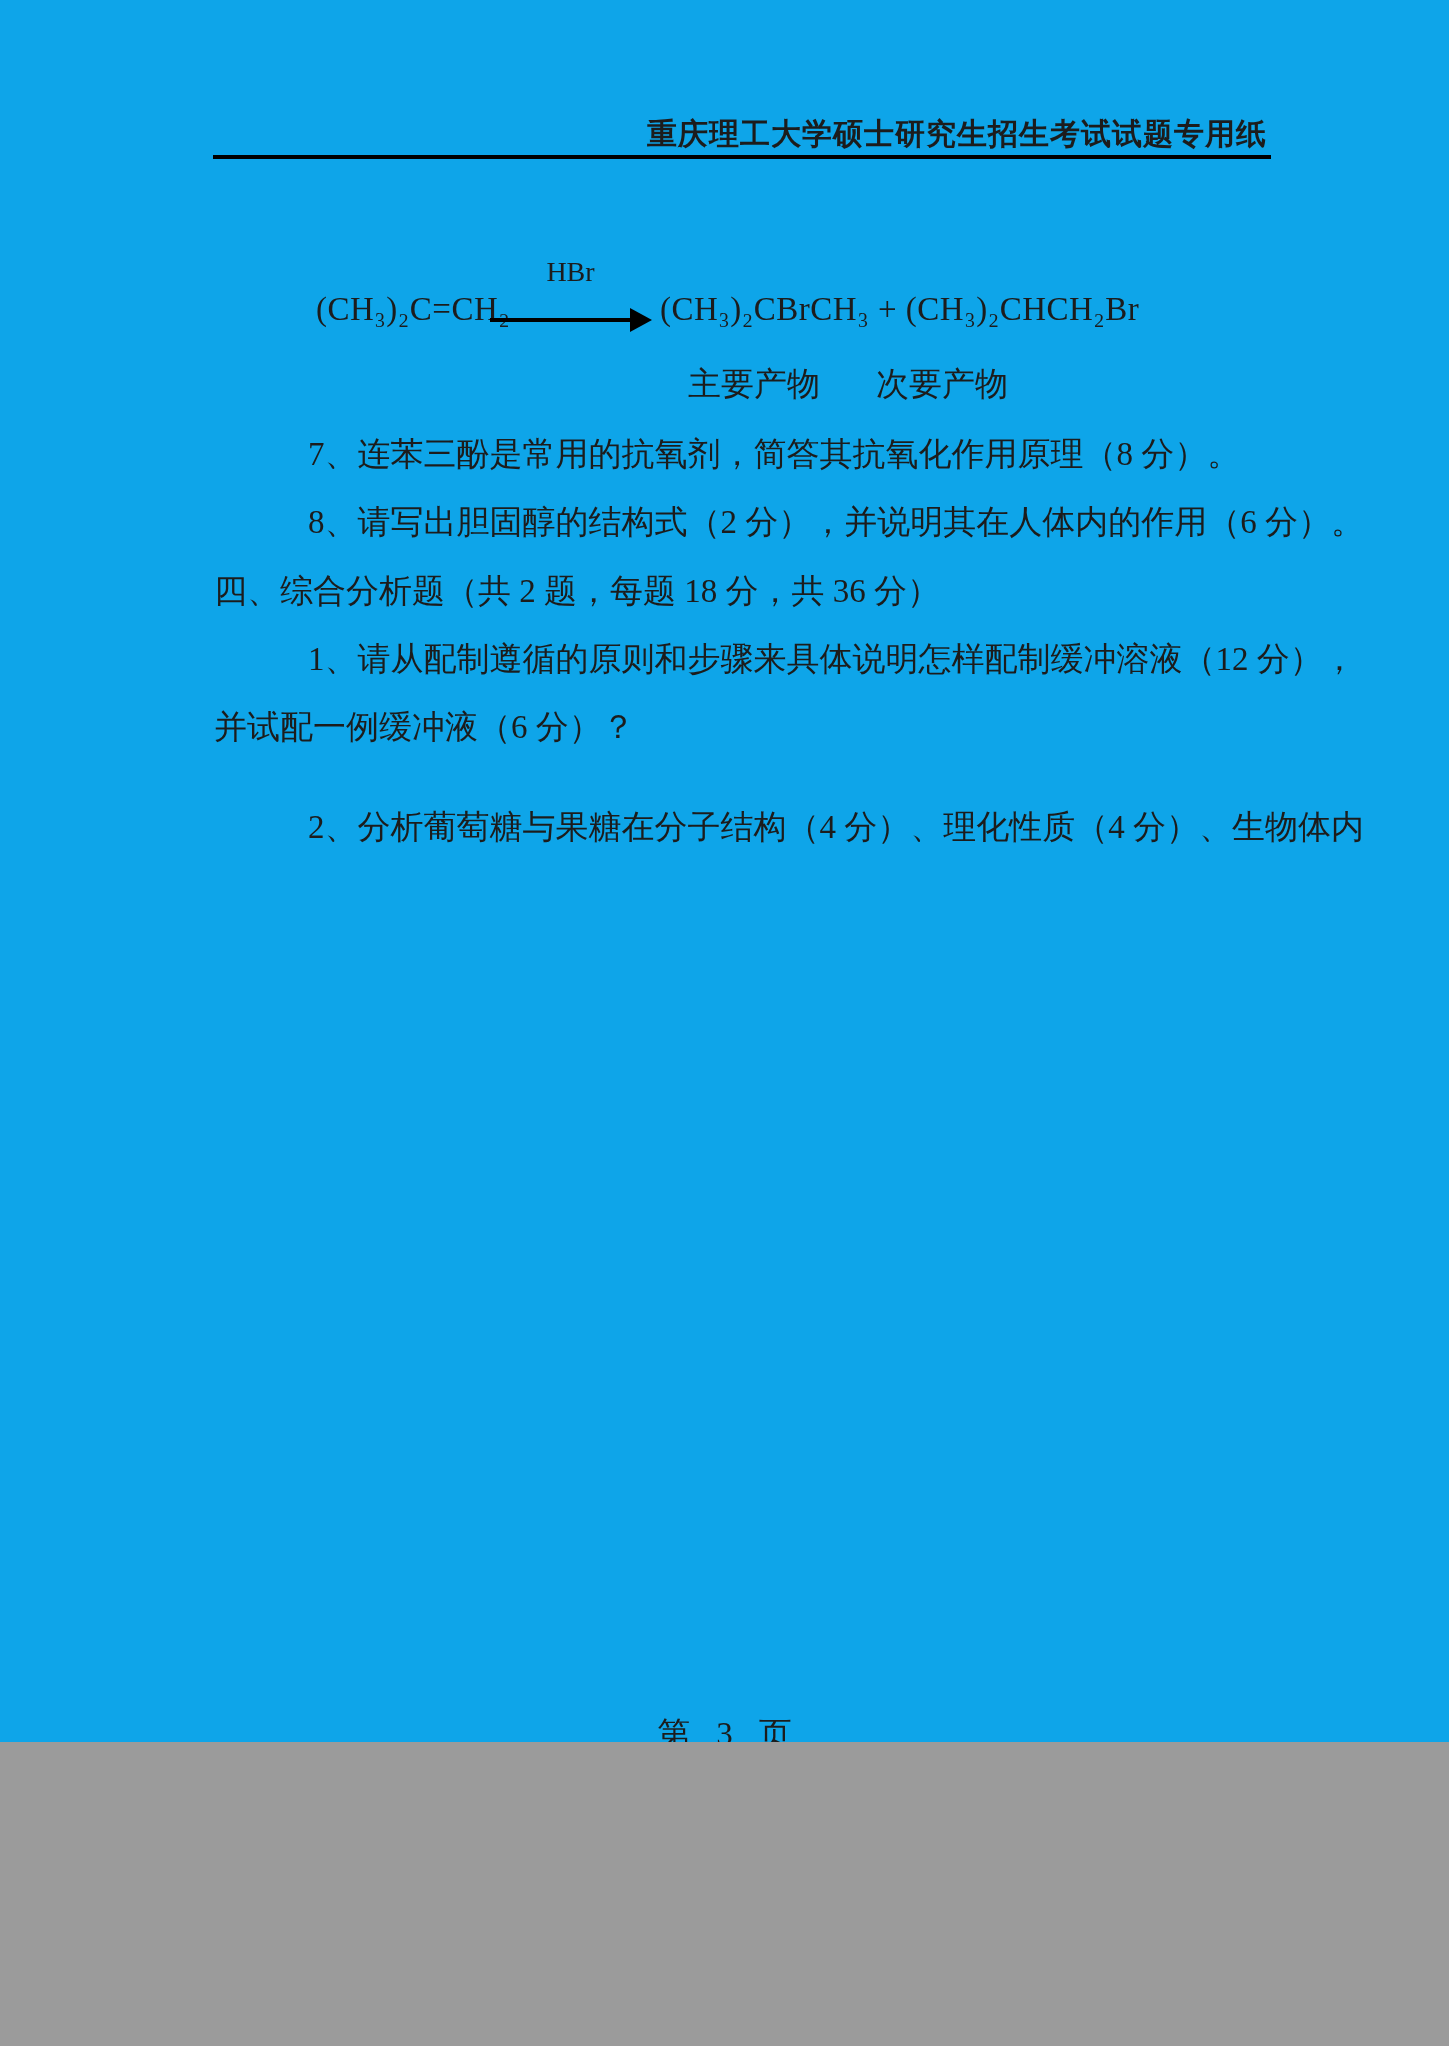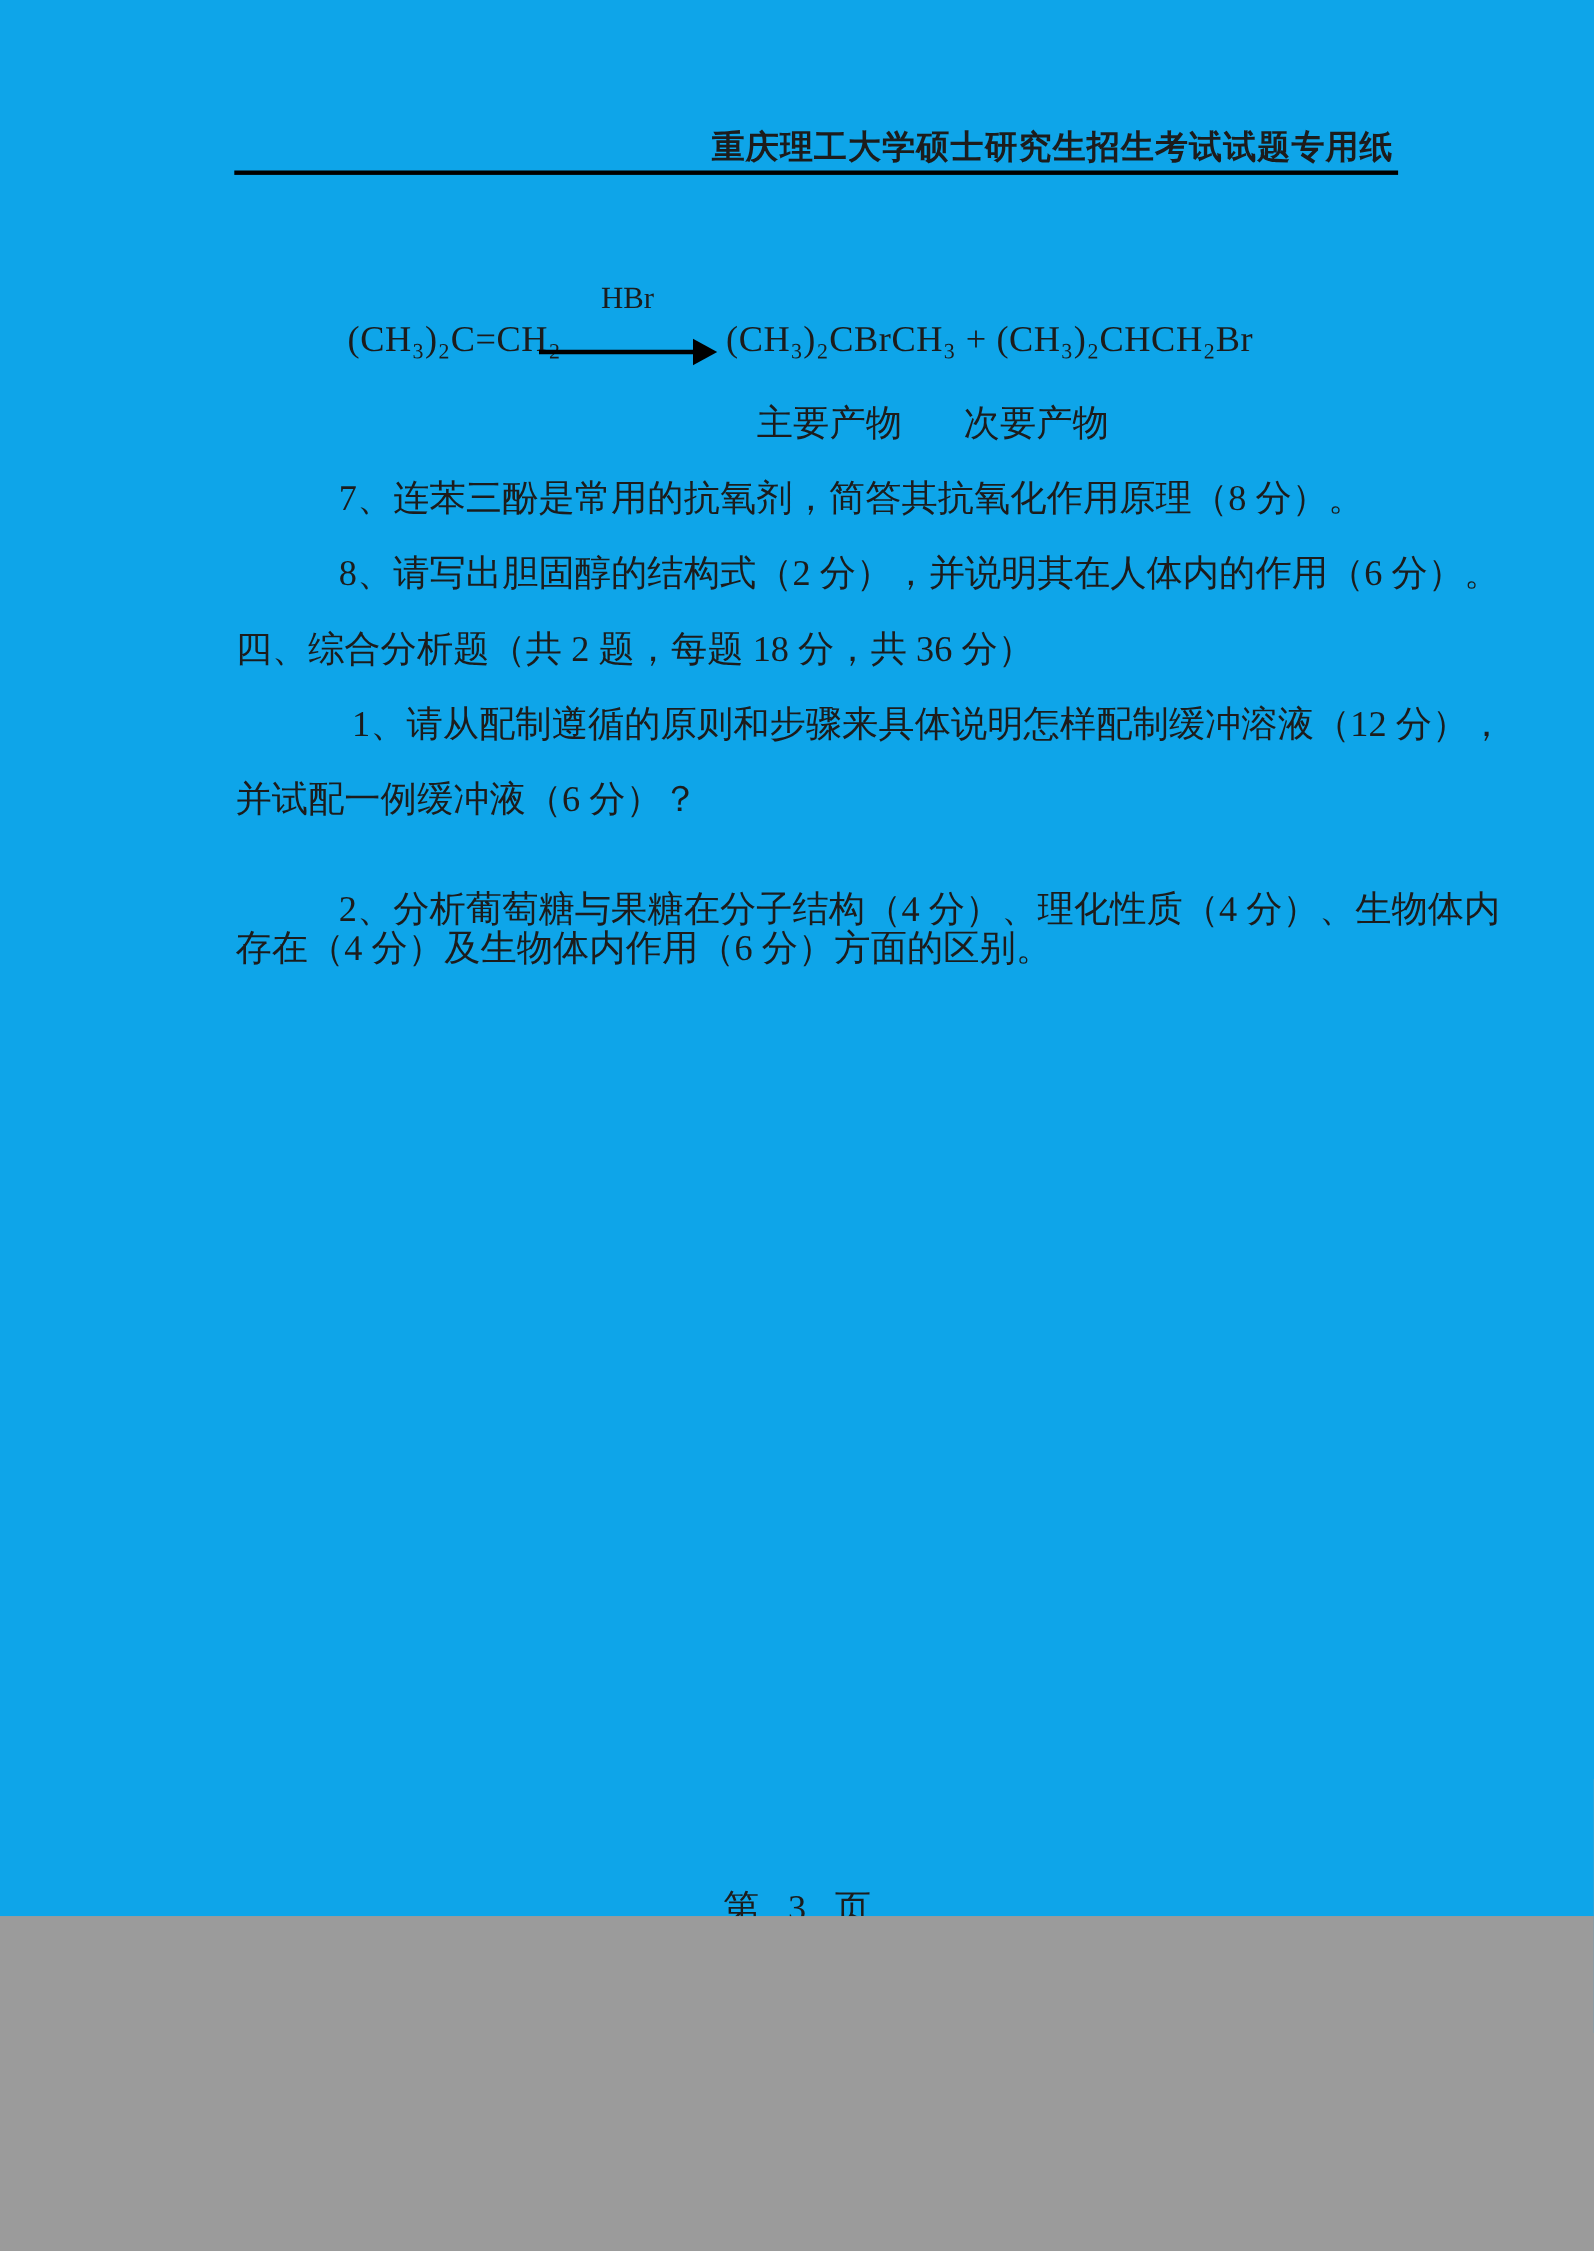--- a/index.html
+++ b/index.html
@@ -108,25 +108,24 @@
 
     <div class="product-label" style="left:876px;">次要产物</div>
   </div>
 
   <div class="line indent" style="top:436px;">7、连苯三酚是常用的抗氧剂，简答其抗氧化作用原理（8 分）。</div>
 
   <div class="line indent" style="top:504px;">8、请写出胆固醇的结构式（2 分），并说明其在人体内的作用（6 分）。</div>
 
   <div class="line margin0" style="top:573px;">四、综合分析题（共 2 题，每题 18 分，共 36 分）</div>
 
-  <div class="line indent" style="top:641px;margin-left:12px;">1、请从配制遵循的原则和步骤来具体说明怎样配制缓冲溶液（12 分），</div>
+  <div class="line indent" style="top:641px;">1、请从配制遵循的原则和步骤来具体说明怎样配制缓冲溶液（12 分），</div>
 
   <div class="line margin0" style="top:709px;">并试配一例缓冲液（6 分）？</div>
 
   <div class="line indent" style="top:809px;">2、分析葡萄糖与果糖在分子结构（4 分）、理化性质（4 分）、生物体内</div>
 
-  <div class="line margin0" style="top:845px;">存在（4 分）及生物体内作用（6 分）方面的区别。</div>
 
   <div class="footer">
     <span>第</span><span>3</span><span>页</span>
   </div>
 
 </div>
 
 </body></html>

